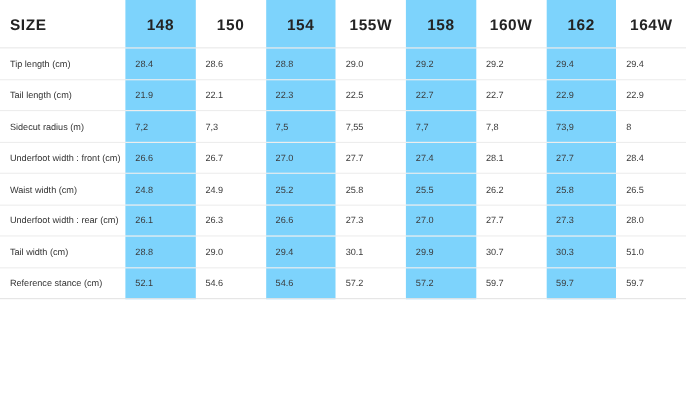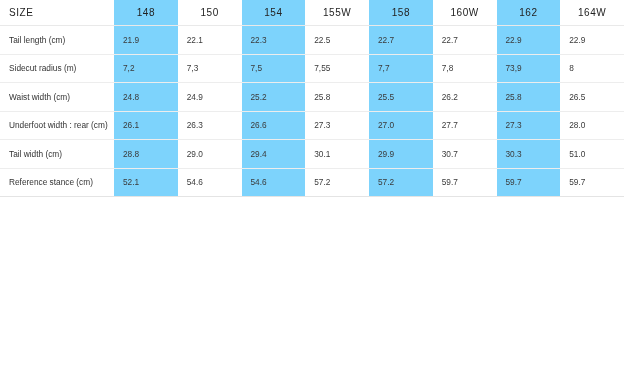--- a/index.html
+++ b/index.html
@@ -29,23 +29,23 @@
     padding: 0;
     margin: 0;
     text-align: left;
     vertical-align: middle;
     font-weight: normal;
     white-space: nowrap;
   }
 
   
   .header-row th {
-    height: 25px;
-    font-size: 10px;
-    font-weight: normal;
+    height: 43px;
+    font-size: 14px;
+    font-weight: bold;
     letter-spacing: 0.55px;
     color: #232323;
     border-bottom: 1px solid #e9e9e9;
   }
   .header-row th.label-cell {
     padding-left: 9px;
   }
   .header-row th.size-cell {
     text-align: center;
   }
@@ -96,40 +96,62 @@
       <th class="size-cell shaded">154</th>
       <th class="size-cell">155W</th>
       <th class="size-cell shaded">158</th>
       <th class="size-cell">160W</th>
       <th class="size-cell shaded">162</th>
       <th class="size-cell">164W</th>
     </tr>
   </thead>
   <tbody id="table-body">
       <tr class="spec-row">
+        <td class="label-cell">Tip length (cm)</td>
+        <td class="value-cell shaded">28.4</td>
+        <td class="value-cell">28.6</td>
+        <td class="value-cell shaded">28.8</td>
+        <td class="value-cell">29.0</td>
+        <td class="value-cell shaded">29.2</td>
+        <td class="value-cell">29.2</td>
+        <td class="value-cell shaded">29.4</td>
+        <td class="value-cell">29.4</td>
+      </tr>
+      <tr class="spec-row">
         <td class="label-cell">Tail length (cm)</td>
         <td class="value-cell shaded">21.9</td>
         <td class="value-cell">22.1</td>
         <td class="value-cell shaded">22.3</td>
         <td class="value-cell">22.5</td>
         <td class="value-cell shaded">22.7</td>
         <td class="value-cell">22.7</td>
         <td class="value-cell shaded">22.9</td>
         <td class="value-cell">22.9</td>
       </tr>
       <tr class="spec-row">
         <td class="label-cell">Sidecut radius (m)</td>
         <td class="value-cell shaded">7,2</td>
         <td class="value-cell">7,3</td>
         <td class="value-cell shaded">7,5</td>
         <td class="value-cell">7,55</td>
         <td class="value-cell shaded">7,7</td>
         <td class="value-cell">7,8</td>
         <td class="value-cell shaded">73,9</td>
         <td class="value-cell">8</td>
+      </tr>
+      <tr class="spec-row">
+        <td class="label-cell">Underfoot width : front (cm)</td>
+        <td class="value-cell shaded">26.6</td>
+        <td class="value-cell">26.7</td>
+        <td class="value-cell shaded">27.0</td>
+        <td class="value-cell">27.7</td>
+        <td class="value-cell shaded">27.4</td>
+        <td class="value-cell">28.1</td>
+        <td class="value-cell shaded">27.7</td>
+        <td class="value-cell">28.4</td>
       </tr>
       <tr class="spec-row">
         <td class="label-cell">Waist width (cm)</td>
         <td class="value-cell shaded">24.8</td>
         <td class="value-cell">24.9</td>
         <td class="value-cell shaded">25.2</td>
         <td class="value-cell">25.8</td>
         <td class="value-cell shaded">25.5</td>
         <td class="value-cell">26.2</td>
         <td class="value-cell shaded">25.8</td>

